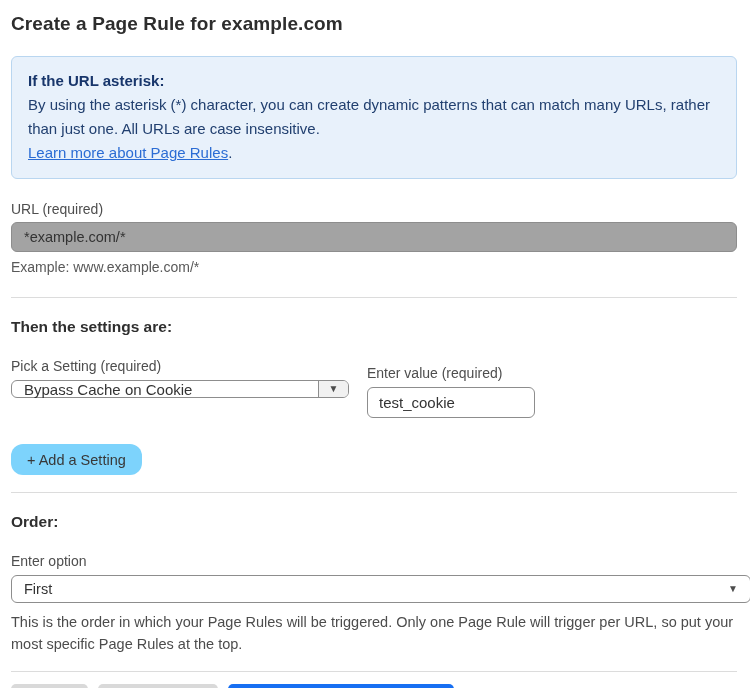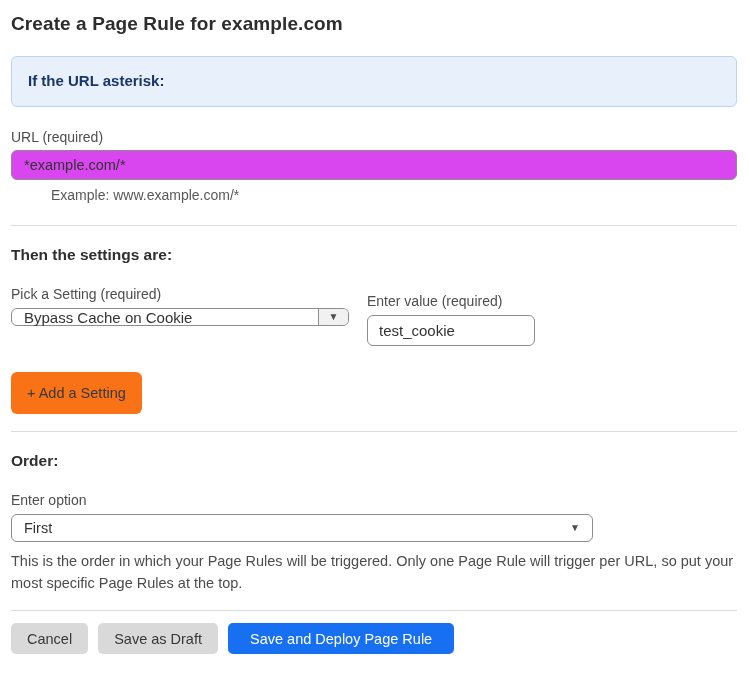--- a/index.html
+++ b/index.html
@@ -50,28 +50,27 @@
     display: block;
     width: 726px;
     height: 30px;
     margin-top: 5px;
     border: 1px solid #8d8d8d;
     border-radius: 6px;
     padding: 0 12px;
     font-family: "Liberation Sans", sans-serif;
     font-size: 14.5px;
     color: #333;
-    background: #d946ef;
+    background: #a3a3a3;
     outline: none;
   }
   .helper-text {
     margin-top: 7px;
     font-size: 14px;
     color: #595959;
-    margin-left: 40px;
   }
 
   .divider {
     border: none;
     border-top: 1px solid #dcdcdc;
     margin-top: 22px;
   }
 
   .section-heading {
     margin-top: 20px;
@@ -129,35 +128,35 @@
     padding: 4px 11px;
     font-family: "Liberation Sans", sans-serif;
     font-size: 15px;
     color: #333;
     outline: none;
   }
 
   .gray-button {
     display: inline-block;
     margin-top: 26px;
-    background: #f97316;
+    background: #7dd3fc;
     border: none;
-    border-radius: 6px;
+    border-radius: 12px;
     padding: 0 16px;
-    height: 42px;
+    height: 31px;
     font-family: "Liberation Sans", sans-serif;
     font-size: 14.5px;
     color: #383838;
     cursor: pointer;
   }
 
   .order-select {
     margin-top: 6px;
     height: 28px;
-    width: 582px;
+    width: 740px;
     border: 1px solid #8d8d8d;
     border-radius: 6px;
     display: flex;
     align-items: center;
     justify-content: space-between;
     cursor: pointer;
     background: #fff;
   }
   .order-select .select-text {
     padding: 0 12px;
@@ -201,20 +200,23 @@
 </style>
 </head>
 <body>
 
 <div class="container">
 
   <div class="page-title">Create a Page Rule for example.com</div>
 
   <div class="info-box">
     <div class="info-heading">If the URL asterisk:</div>
+    <div class="info-body"><span>By using the asterisk (*) character, you can create dynamic patterns that can match many URLs, rather than just one. All URLs are case insensitive.</span><br>
+      <a class="info-link">Learn more about Page Rules</a><span>.</span>
+    </div>
   </div>
 
   <div class="field-label">URL (required)</div>
   <input class="text-input" type="text" value="*example.com/*" style="">
   <div class="helper-text">Example: www.example.com/*</div>
 
   <hr class="divider">
 
   <div class="section-heading">Then the settings are:</div>
 

